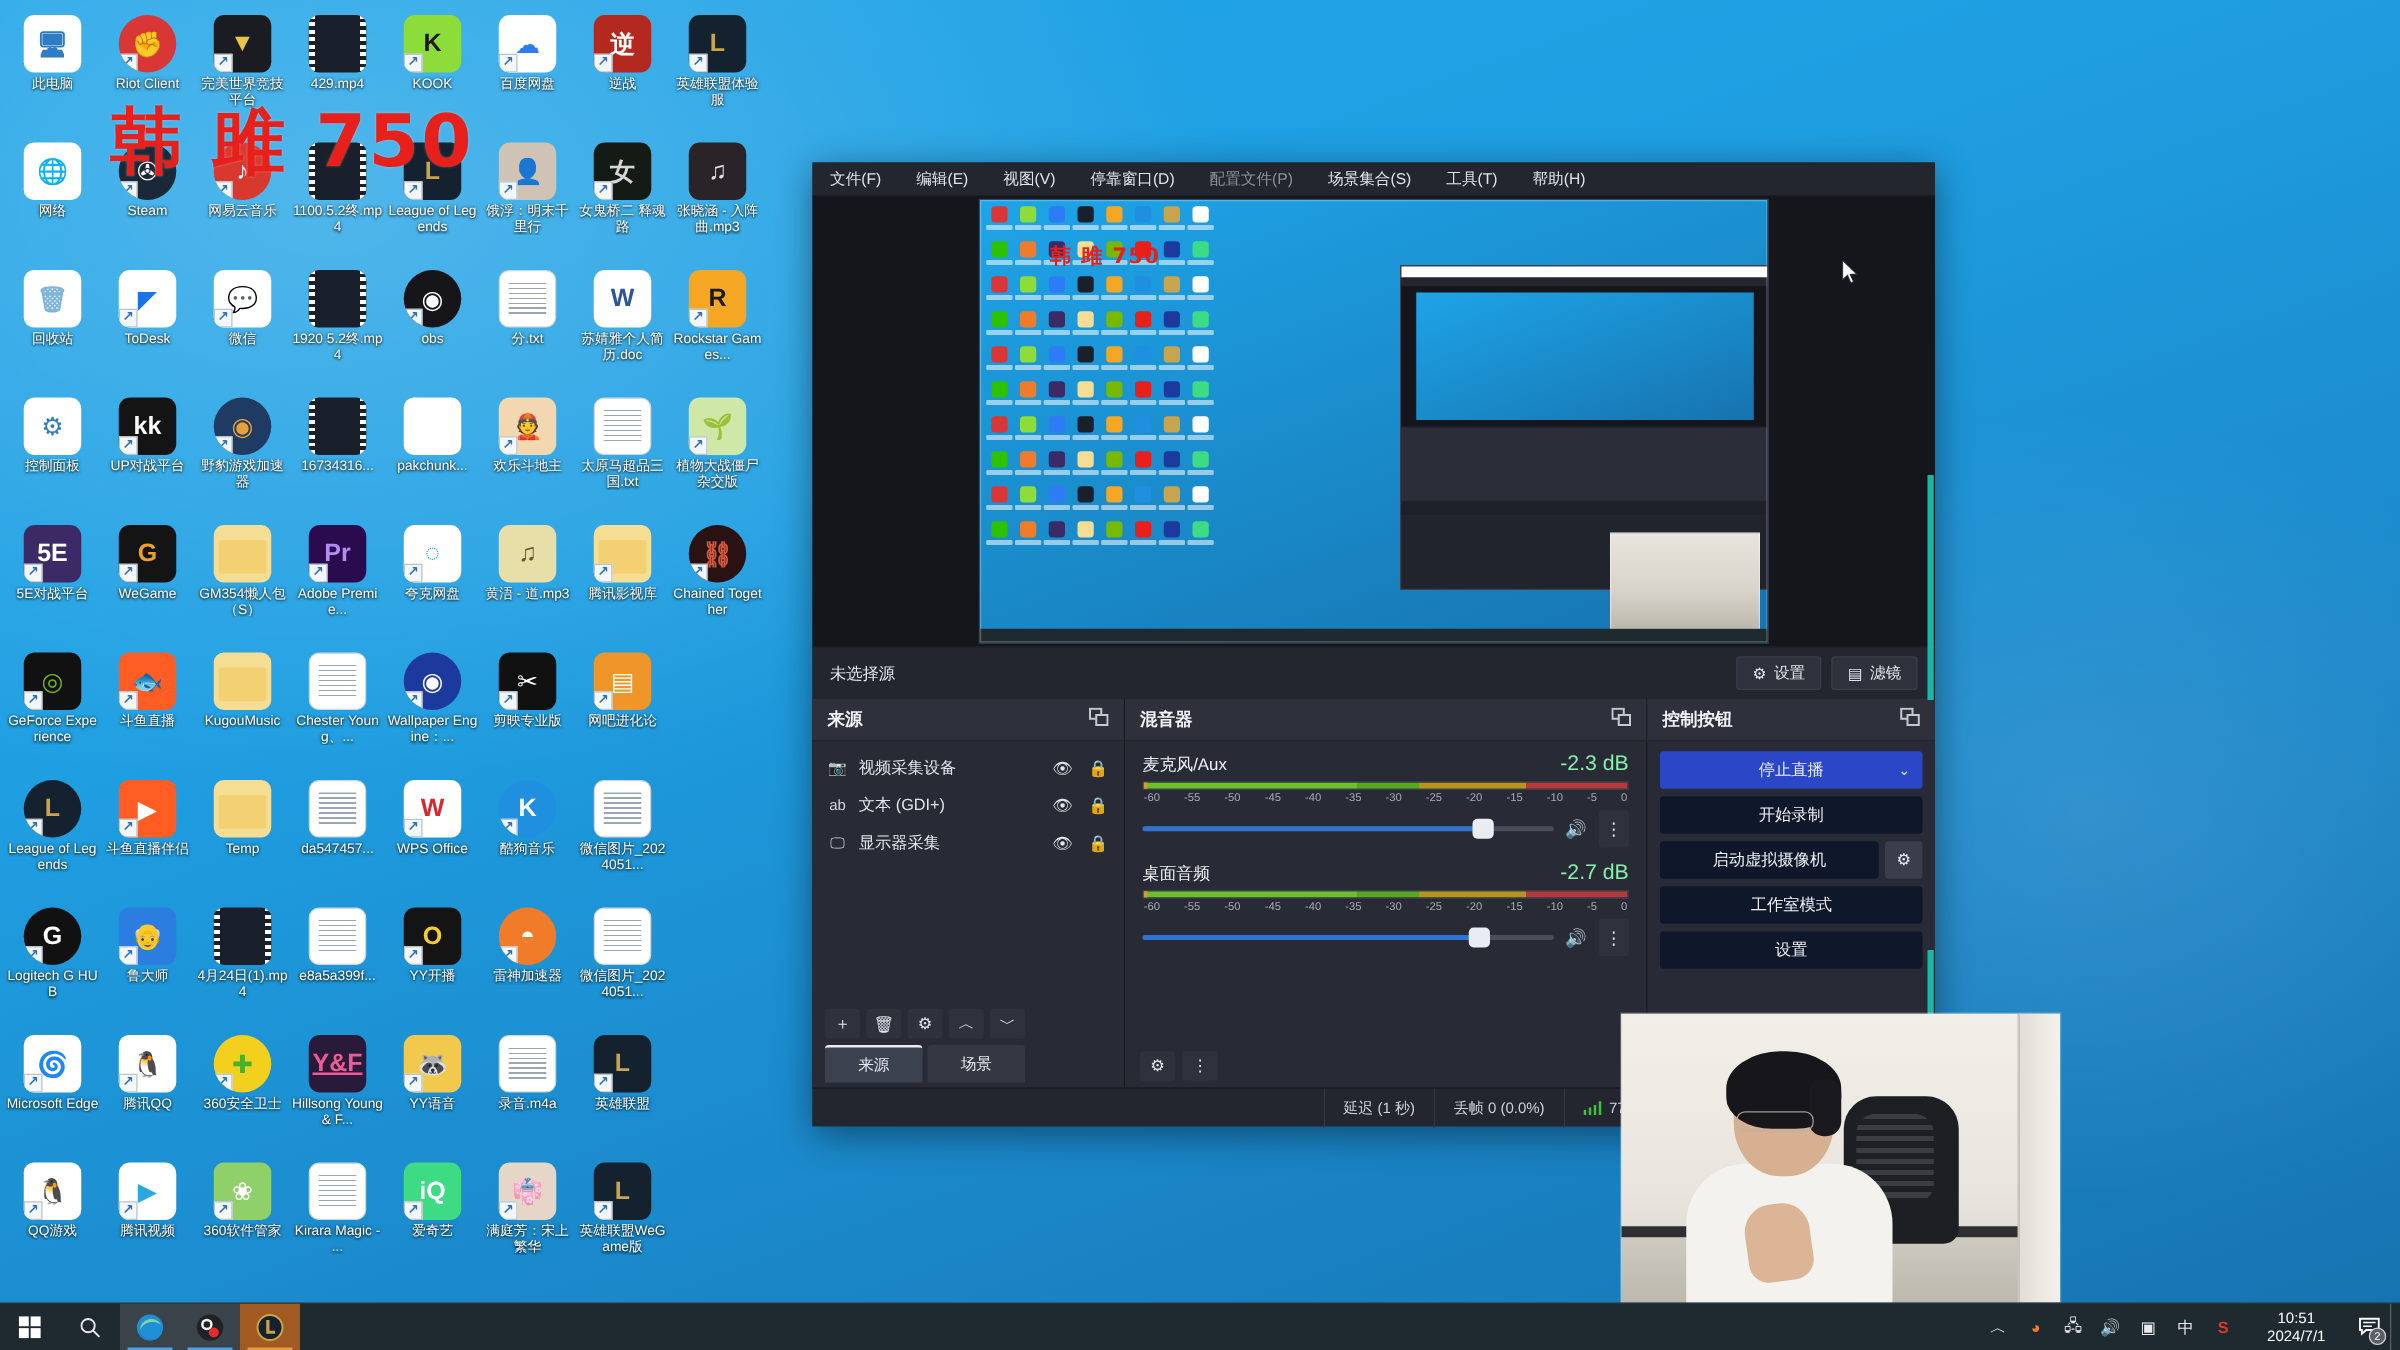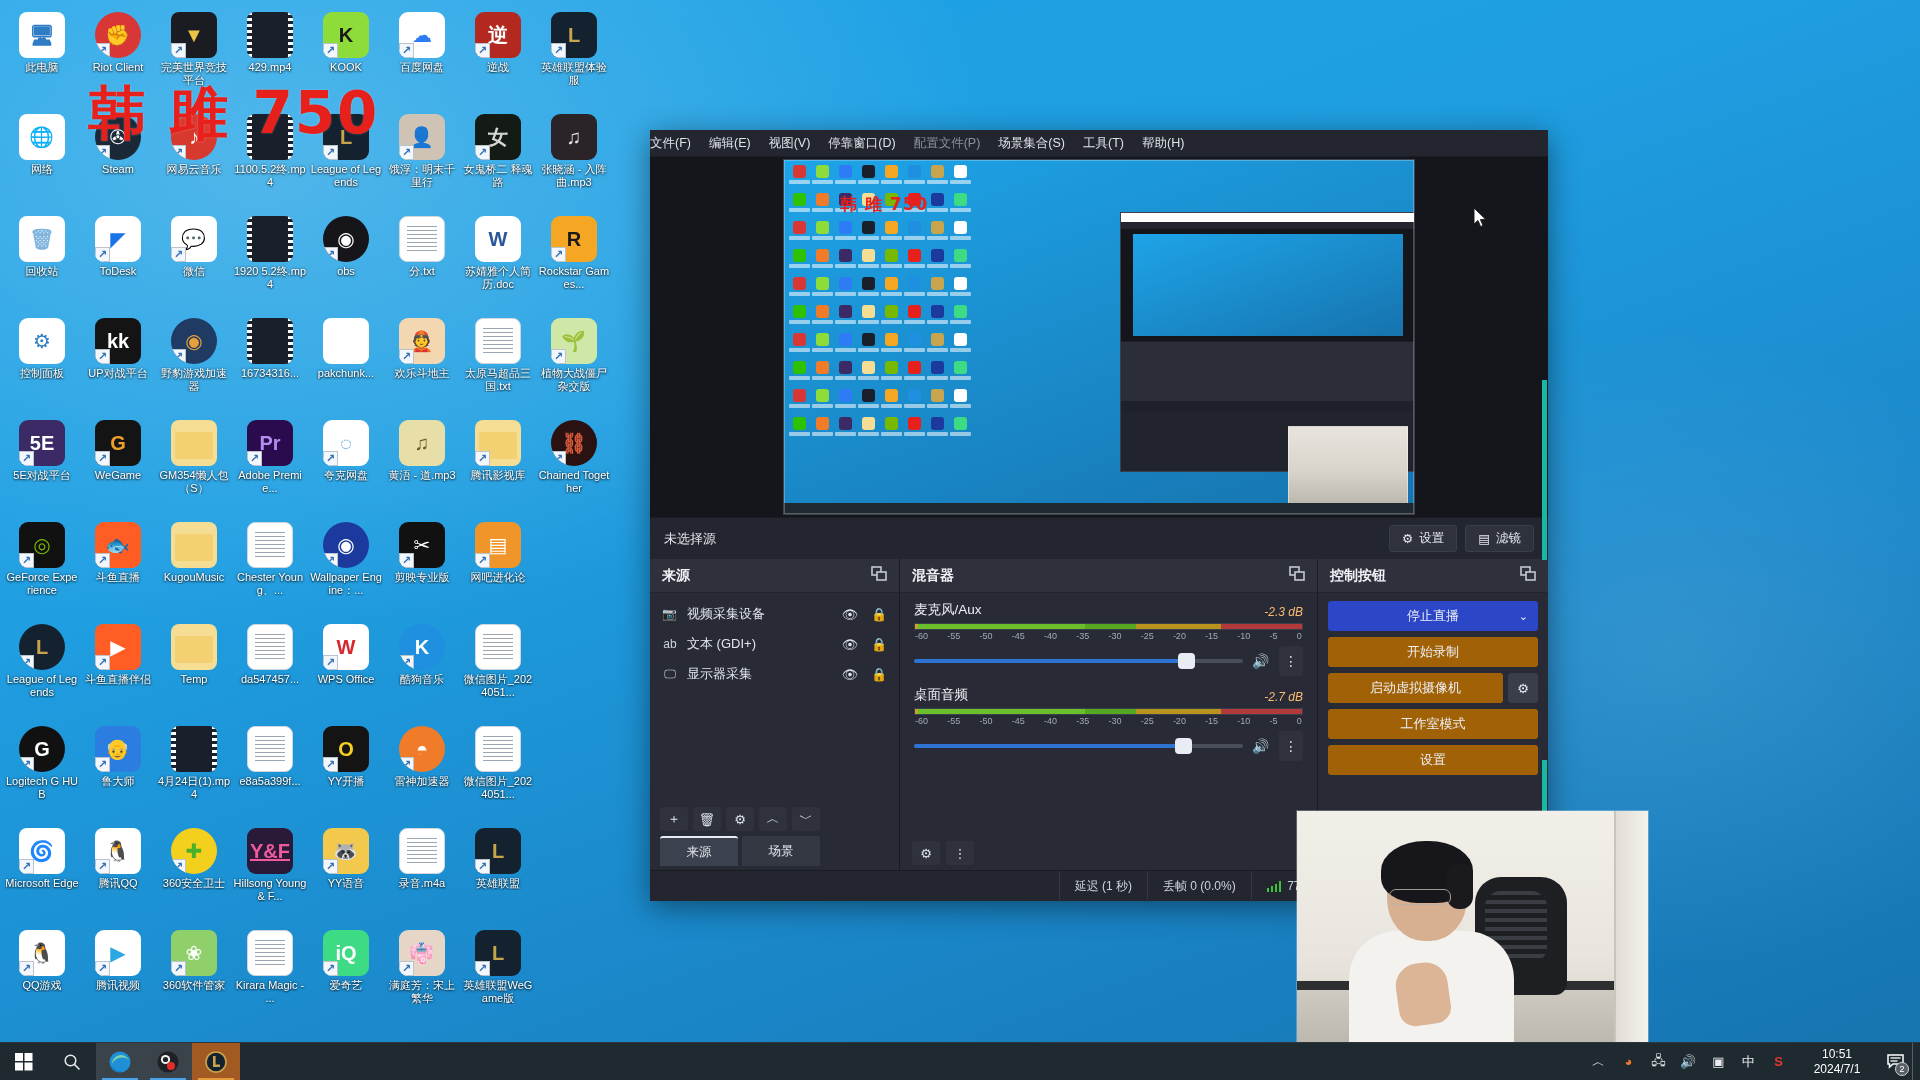--- a/index.html
+++ b/index.html
@@ -102,21 +102,21 @@
   }
   #obs-title .tlogo{width:18px;height:18px;margin:0 9px 0 13px;flex:0 0 auto;}
   #obs-title .ttext{font-size:13.5px;letter-spacing:.2px;}
   #obs-title .wbtns{margin-left:auto;display:flex;height:37px;}
   #obs-title .wbtn{
     width:46px;height:37px;display:flex;align-items:center;justify-content:center;
     font-size:13px;color:#2b2b2b;
   }
   #obs-menu{
     height:27px; background:#24262f; display:flex; align-items:center;
-    gap:18px; flex:0 0 auto;
+    padding-left:14px; gap:28px; flex:0 0 auto;
     border-bottom:1px solid #1b1d24;
   }
   #obs-menu .mi{font-size:12.5px; color:#dfe3ea; white-space:nowrap;}
   #obs-menu .mi.dim{color:#8a8f9c;}
   #obs-preview-wrap{
     flex:0 0 auto; height:360px; background:#15161c;
     display:flex; align-items:center; justify-content:center;
     padding:6px 0;
   }
   #obs-preview{
@@ -194,21 +194,21 @@
     flex:0 0 auto; min-width:78px; height:30px; background:#343843;
     display:flex;align-items:center;justify-content:center;font-size:12.5px;color:#e4e7ee;
     border-radius:3px 3px 0 0;
   }
   .tab.active{background:#3c4150;border-top:2px solid #e9ecf2;}
   
   .mixer-body{flex:1 1 auto;padding:8px 14px 0 14px;overflow:hidden;}
   .mx-item{margin-bottom:10px;}
   .mx-top{display:flex;align-items:flex-end;}
   .mx-name{font-size:13.5px;color:#eef0f5;}
-  .mx-db{margin-left:auto;font-size:12px;color:#fdba74;font-style:italic;}
+  .mx-db{margin-left:auto;font-size:17px;color:#86efac;}
   .mx-meter{
     height:7px;margin-top:4px;border:1px solid #3b3f4c;
     background:linear-gradient(to right,
       #6abf2a 0%,#6abf2a 44%,#55a81f 44%,#55a81f 57%,
       #b7941d 57%,#b7941d 79%,#b33a3a 79%,#b33a3a 100%);
     position:relative;
   }
   .mx-meter:before{content:"";position:absolute;left:0;top:0;bottom:0;width:3px;background:#c8a22a;}
   .mx-scale{
     display:flex;justify-content:space-between;font-size:9px;color:#a3a9b6;
@@ -217,21 +217,21 @@
   .mx-ctl{display:flex;align-items:center;gap:9px;margin-top:5px;}
   .mx-slider{flex:1;height:4px;background:#4a4e5a;border-radius:2px;position:relative;}
   .mx-slider .fill{position:absolute;left:0;top:0;bottom:0;width:83%;background:#2e72d2;border-radius:2px;}
   .mx-slider .knob{position:absolute;left:81%;top:-6px;width:17px;height:16px;background:#e9ecf2;border-radius:4px;}
   .mx-spk{width:18px;text-align:center;font-size:14px;color:#e4e7ee;}
   .mx-dots{width:24px;height:30px;background:#2f323d;border-radius:3px;display:flex;align-items:center;justify-content:center;color:#dfe3ea;font-size:14px;}
   .mixer-foot{height:34px;display:flex;align-items:center;gap:6px;padding:0 12px;flex:0 0 auto;}
   
   .ctl-body{padding:8px 10px;display:flex;flex-direction:column;gap:6px;overflow:hidden;flex:1 1 auto;}
   .cbtn{
-    height:30px;background:#a16207;border-radius:3px;
+    height:30px;background:#0f172a;border-radius:3px;
     display:flex;align-items:center;justify-content:center;
     font-size:13px;color:#eef0f5;position:relative;
   }
   .cbtn.primary{background:#2b46c6;}
   .cbtn .caret{position:absolute;right:10px;font-size:11px;}
   .cbtn-row{display:flex;gap:5px;}
   .cbtn-row .cbtn{flex:1;}
   .cgear{width:30px;height:30px;background:#3a3e4a;border-radius:3px;display:flex;align-items:center;justify-content:center;font-size:13px;}
   #obs-status{
     height:31px;background:#24262f;display:flex;align-items:center;

